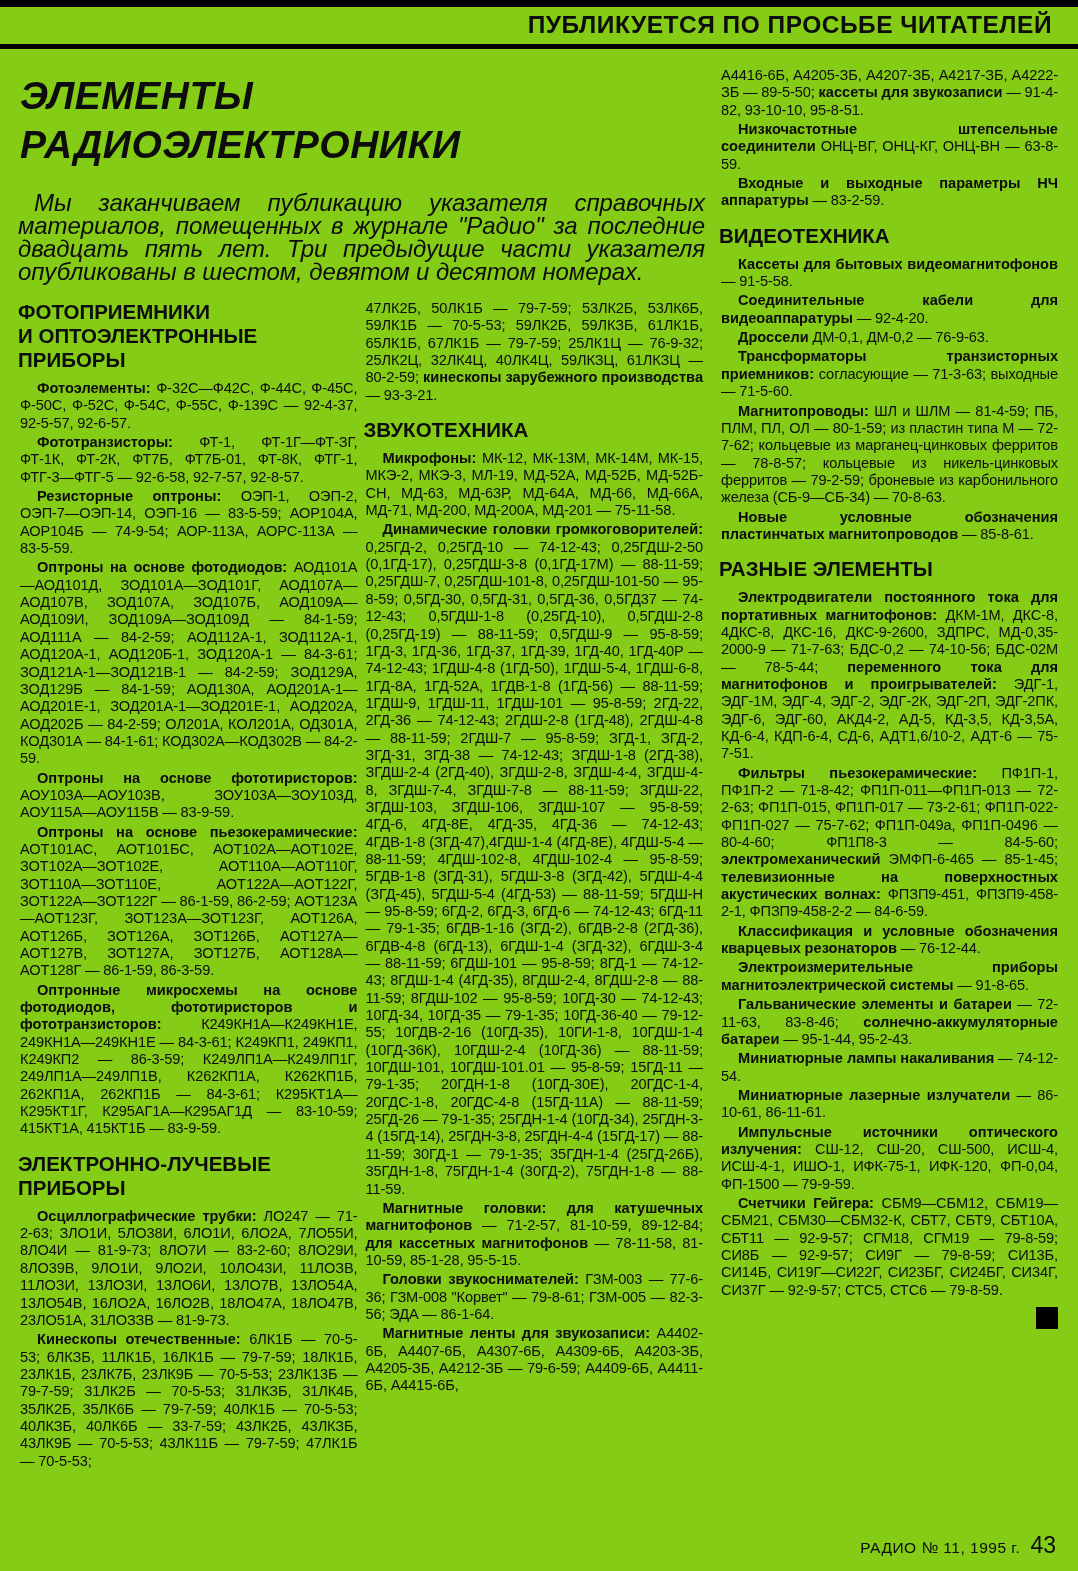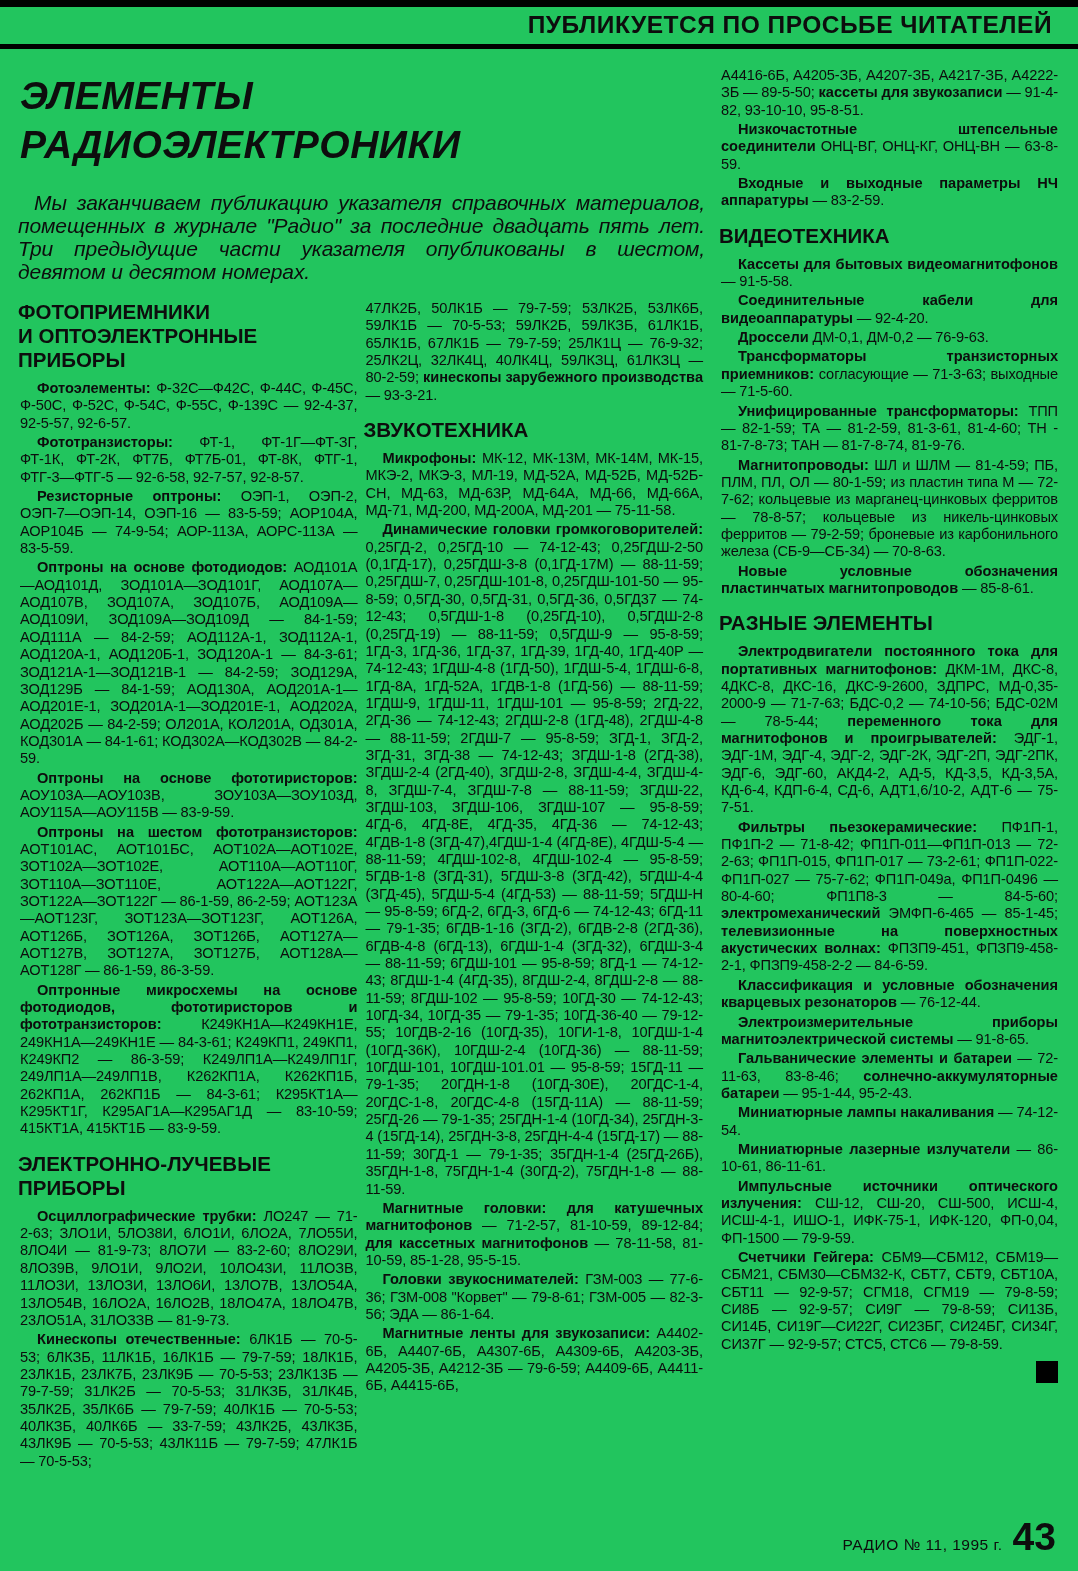--- a/index.html
+++ b/index.html
@@ -1,52 +1,52 @@
 <!DOCTYPE html>
 <html><head>
 <meta charset="utf-8">
 <style>
   html,body{margin:0;padding:0;background:#ffffff;}
   .page{
-    width:1078px;height:1571px;background:#22c55e;color:#0d0d0d;
+    width:1078px;height:1571px;background:#84cc16;color:#0d0d0d;
     font-family:"Liberation Sans",sans-serif;position:relative;
     box-sizing:border-box;padding:0 18px;overflow:hidden;
   }
   .top-rule{height:7px;background:#000;margin:0 -18px;}
   .banner{ text-align:right;font-weight:700;font-size:24.5px;line-height:36px;
     letter-spacing:.5px;padding-right:8px;}
   .banner-rule{height:5px;background:#000;margin:1px -18px 0;}
   .content{display:flex;gap:14px;margin-top:14px;}
   .left-zone{flex:0 0 687px;display:flex;flex-direction:column;}
   .title{
     font-weight:700;font-style:italic;font-size:39px;line-height:49px;
     letter-spacing:.5px;margin:8px 0 0 2px;white-space:pre-line;
   }
   .intro{
-    font-style:italic;font-size:21px;line-height:23px;margin:22px 0 0;
+    font-style:italic;font-size:24px;line-height:23px;margin:22px 0 0;
     text-indent:16px;text-align:justify;letter-spacing:-.1px;
   }
   .two-cols{display:flex;gap:4px;margin-top:15px;flex:1;}
   .col{flex:1;min-width:0;text-align:justify;}
   .col-right{flex:1;min-width:0;text-align:justify;padding-top:2px;}
   .sec-heading{
     font-size:20.5px;line-height:24px;font-weight:700;margin:14px 0 8px;
     text-align:left;white-space:pre-line;letter-spacing:0;
   }
   .col .sec-heading:first-child{margin-top:2px;}
   .para{margin:2px;font-size:14.6px;line-height:17.35px;text-indent:17px;
     letter-spacing:-.1px;word-spacing:-.2px;}
   .para.noindent{text-indent:0;}
   .para b{letter-spacing:0;}
   .end-marker{width:22px;height:22px;background:#000;margin:8px 2px 0 auto;}
   .footer{
     position:absolute;right:22px;bottom:12px;display:flex;align-items:baseline;gap:10px;
   }
   .journal{font-size:15.5px;letter-spacing:.5px;}
-  .pagenum{font-size:39px;font-weight:700;letter-spacing:0;}
+  .pagenum{font-size:23px;font-weight:400;letter-spacing:0;}
 </style>
 </head>
 <body>
 
 <div class="page">
   <div class="top-rule"></div>
   <div class="banner">ПУБЛИКУЕТСЯ ПО ПРОСЬБЕ ЧИТАТЕЛЕЙ</div>
   <div class="banner-rule"></div>
 
   <div class="content">
@@ -57,21 +57,21 @@
       <div class="two-cols">
         <div class="col">
             <h2 class="sec-heading">ФОТОПРИЕМНИКИ
 И ОПТОЭЛЕКТРОННЫЕ
 ПРИБОРЫ</h2>
             <p class="para"><b>Фотоэлементы: </b><span>Ф-32С—Ф42С, Ф-44С, Ф-45С, Ф-50С, Ф-52С, Ф-54С, Ф-55С, Ф-139С — 92-4-37, 92-5-57, 92-6-57.</span></p>
             <p class="para"><b>Фототранзисторы: </b><span>ФТ-1, ФТ-1Г—ФТ-ЗГ, ФТ-1К, ФТ-2К, ФТ7Б, ФТ7Б-01, ФТ-8К, ФТГ-1, ФТГ-3—ФТГ-5 — 92-6-58, 92-7-57, 92-8-57.</span></p>
             <p class="para"><b>Резисторные оптроны: </b><span>ОЭП-1, ОЭП-2, ОЭП-7—ОЭП-14, ОЭП-16 — 83-5-59; АОР104А, АОР104Б — 74-9-54; АОР-113А, АОРС-113А — 83-5-59.</span></p>
             <p class="para"><b>Оптроны на основе фотодиодов: </b><span>АОД101А—АОД101Д, ЗОД101А—ЗОД101Г, АОД107А—АОД107В, ЗОД107А, ЗОД107Б, АОД109А—АОД109И, ЗОД109А—ЗОД109Д — 84-1-59; АОД111А — 84-2-59; АОД112А-1, ЗОД112А-1, АОД120А-1, АОД120Б-1, ЗОД120А-1 — 84-3-61; ЗОД121А-1—ЗОД121В-1 — 84-2-59; ЗОД129А, ЗОД129Б — 84-1-59; АОД130А, АОД201А-1—АОД201Е-1, ЗОД201А-1—ЗОД201Е-1, АОД202А, АОД202Б — 84-2-59; ОЛ201А, КОЛ201А, ОД301А, КОД301А — 84-1-61; КОД302А—КОД302В — 84-2-59.</span></p>
             <p class="para"><b>Оптроны на основе фототиристоров: </b><span>АОУ103А—АОУ103В, ЗОУ103А—ЗОУ103Д, АОУ115А—АОУ115В — 83-9-59.</span></p>
-            <p class="para"><b>Оптроны на шестом фототранзисторов: </b><span>АОТ101АС, АОТ101БС, АОТ102А—АОТ102Е, ЗОТ102А—ЗОТ102Е, АОТ110А—АОТ110Г, ЗОТ110А—ЗОТ110Е, АОТ122А—АОТ122Г, ЗОТ122А—ЗОТ122Г — 86-1-59, 86-2-59; АОТ123А—АОТ123Г, ЗОТ123А—ЗОТ123Г, АОТ126А, АОТ126Б, ЗОТ126А, ЗОТ126Б, АОТ127А—АОТ127В, ЗОТ127А, ЗОТ127Б, АОТ128А—АОТ128Г — 86-1-59, 86-3-59.</span></p>
+            <p class="para"><b>Оптроны на основе пьезокерамические: </b><span>АОТ101АС, АОТ101БС, АОТ102А—АОТ102Е, ЗОТ102А—ЗОТ102Е, АОТ110А—АОТ110Г, ЗОТ110А—ЗОТ110Е, АОТ122А—АОТ122Г, ЗОТ122А—ЗОТ122Г — 86-1-59, 86-2-59; АОТ123А—АОТ123Г, ЗОТ123А—ЗОТ123Г, АОТ126А, АОТ126Б, ЗОТ126А, ЗОТ126Б, АОТ127А—АОТ127В, ЗОТ127А, ЗОТ127Б, АОТ128А—АОТ128Г — 86-1-59, 86-3-59.</span></p>
             <p class="para"><b>Оптронные микросхемы на основе фотодиодов, фототиристоров и фототранзисторов: </b><span>К249КН1А—К249КН1Е, 249КН1А—249КН1Е — 84-3-61; К249КП1, 249КП1, К249КП2 — 86-3-59; К249ЛП1А—К249ЛП1Г, 249ЛП1А—249ЛП1В, К262КП1А, К262КП1Б, 262КП1А, 262КП1Б — 84-3-61; К295КТ1А—К295КТ1Г, К295АГ1А—К295АГ1Д — 83-10-59; 415КТ1А, 415КТ1Б — 83-9-59.</span></p>
             <h2 class="sec-heading">ЭЛЕКТРОННО-ЛУЧЕВЫЕ
 ПРИБОРЫ</h2>
             <p class="para"><b>Осциллографические трубки: </b><span>ЛО247 — 71-2-63; ЗЛО1И, 5ЛО38И, 6ЛО1И, 6ЛО2А, 7ЛО55И, 8ЛО4И — 81-9-73; 8ЛО7И — 83-2-60; 8ЛО29И, 8ЛО39В, 9ЛО1И, 9ЛО2И, 10ЛО43И, 11ЛОЗВ, 11ЛОЗИ, 13ЛОЗИ, 13ЛО6И, 13ЛО7В, 13ЛО54А, 13ЛО54В, 16ЛО2А, 16ЛО2В, 18ЛО47А, 18ЛО47В, 23ЛО51А, 31ЛОЗЗВ — 81-9-73.</span></p>
             <p class="para"><b>Кинескопы отечественные: </b><span>6ЛК1Б — 70-5-53; 6ЛКЗБ, 11ЛК1Б, 16ЛК1Б — 79-7-59; 18ЛК1Б, 23ЛК1Б, 23ЛК7Б, 23ЛК9Б — 70-5-53; 23ЛК13Б — 79-7-59; 31ЛК2Б — 70-5-53; 31ЛКЗБ, 31ЛК4Б, 35ЛК2Б, 35ЛК6Б — 79-7-59; 40ЛК1Б — 70-5-53; 40ЛКЗБ, 40ЛК6Б — 33-7-59; 43ЛК2Б, 43ЛКЗБ, 43ЛК9Б — 70-5-53; 43ЛК11Б — 79-7-59; 47ЛК1Б — 70-5-53;</span></p>
           </div>
         <div class="col">
             <p class="para noindent"><span>47ЛК2Б, 50ЛК1Б — 79-7-59; 53ЛК2Б, 53ЛК6Б, 59ЛК1Б — 70-5-53; 59ЛК2Б, 59ЛКЗБ, 61ЛК1Б, 65ЛК1Б, 67ЛК1Б — 79-7-59; 25ЛК1Ц — 76-9-32; 25ЛК2Ц, 32ЛК4Ц, 40ЛК4Ц, 59ЛКЗЦ, 61ЛКЗЦ — 80-2-59; </span><b>кинескопы зарубежного производства</b><span> — 93-3-21.</span></p>
             <h2 class="sec-heading">ЗВУКОТЕХНИКА</h2>
             <p class="para"><b>Микрофоны: </b><span>МК-12, МК-13М, МК-14М, МК-15, МКЭ-2, МКЭ-3, МЛ-19, МД-52А, МД-52Б, МД-52Б-СН, МД-63, МД-63Р, МД-64А, МД-66, МД-66А, МД-71, МД-200, МД-200А, МД-201 — 75-11-58.</span></p>
@@ -84,21 +84,20 @@
     </div>
     <div class="col col-right">
         <p class="para noindent"><span>А4416-6Б, А4205-ЗБ, А4207-ЗБ, А4217-ЗБ, А4222-ЗБ — 89-5-50; </span><b>кассеты для звукозаписи</b><span> — 91-4-82, 93-10-10, 95-8-51.</span></p>
         <p class="para"><b>Низкочастотные штепсельные соединители</b><span> ОНЦ-ВГ, ОНЦ-КГ, ОНЦ-ВН — 63-8-59.</span></p>
         <p class="para"><b>Входные и выходные параметры НЧ аппаратуры</b><span> — 83-2-59.</span></p>
         <h2 class="sec-heading">ВИДЕОТЕХНИКА</h2>
         <p class="para"><b>Кассеты для бытовых видеомагнитофонов</b><span> — 91-5-58.</span></p>
         <p class="para"><b>Соединительные кабели для видеоаппаратуры</b><span> — 92-4-20.</span></p>
         <p class="para"><b>Дроссели</b><span> ДМ-0,1, ДМ-0,2 — 76-9-63.</span></p>
         <p class="para"><b>Трансформаторы транзисторных приемников: </b><span>согласующие — 71-3-63; выходные — 71-5-60.</span></p>
-        <p class="para"><b>Унифицированные трансформаторы: </b><span>ТПП — 82-1-59; ТА — 81-2-59, 81-3-61, 81-4-60; ТН - 81-7-8-73; ТАН — 81-7-8-74, 81-9-76.</span></p>
         <p class="para"><b>Магнитопроводы: </b><span>ШЛ и ШЛМ — 81-4-59; ПБ, ПЛМ, ПЛ, ОЛ — 80-1-59; из пластин типа М — 72-7-62; кольцевые из марганец-цинковых ферритов — 78-8-57; кольцевые из никель-цинковых ферритов — 79-2-59; броневые из карбонильного железа (СБ-9—СБ-34) — 70-8-63.</span></p>
         <p class="para"><b>Новые условные обозначения пластинчатых магнитопроводов</b><span> — 85-8-61.</span></p>
         <h2 class="sec-heading">РАЗНЫЕ ЭЛЕМЕНТЫ</h2>
         <p class="para"><b>Электродвигатели постоянного тока для портативных магнитофонов: </b><span>ДКМ-1М, ДКС-8, 4ДКС-8, ДКС-16, ДКС-9-2600, ЗДПРС, МД-0,35-2000-9 — 71-7-63; БДС-0,2 — 74-10-56; БДС-02М — 78-5-44; </span><b>переменного тока для магнитофонов и проигрывателей: </b><span>ЭДГ-1, ЭДГ-1М, ЭДГ-4, ЭДГ-2, ЭДГ-2К, ЭДГ-2П, ЭДГ-2ПК, ЭДГ-6, ЭДГ-60, АКД4-2, АД-5, КД-3,5, КД-3,5А, КД-6-4, КДП-6-4, СД-6, АДТ1,6/10-2, АДТ-6 — 75-7-51.</span></p>
         <p class="para"><b>Фильтры пьезокерамические: </b><span>ПФ1П-1, ПФ1П-2 — 71-8-42; ФП1П-011—ФП1П-013 — 72-2-63; ФП1П-015, ФП1П-017 — 73-2-61; ФП1П-022-ФП1П-027 — 75-7-62; ФП1П-049а, ФП1П-0496 — 80-4-60; ФП1П8-3 — 84-5-60; </span><b>электромеханический</b><span> ЭМФП-6-465 — 85-1-45; </span><b>телевизионные на поверхностных акустических волнах: </b><span>ФПЗП9-451, ФПЗП9-458-2-1, ФПЗП9-458-2-2 — 84-6-59.</span></p>
         <p class="para"><b>Классификация и условные обозначения кварцевых резонаторов</b><span> — 76-12-44.</span></p>
         <p class="para"><b>Электроизмерительные приборы магнитоэлектрической системы</b><span> — 91-8-65.</span></p>
         <p class="para"><b>Гальванические элементы и батареи</b><span> — 72-11-63, 83-8-46; </span><b>солнечно-аккумуляторные батареи</b><span> — 95-1-44, 95-2-43.</span></p>
         <p class="para"><b>Миниатюрные лампы накаливания</b><span> — 74-12-54.</span></p>
         <p class="para"><b>Миниатюрные лазерные излучатели</b><span> — 86-10-61, 86-11-61.</span></p>

